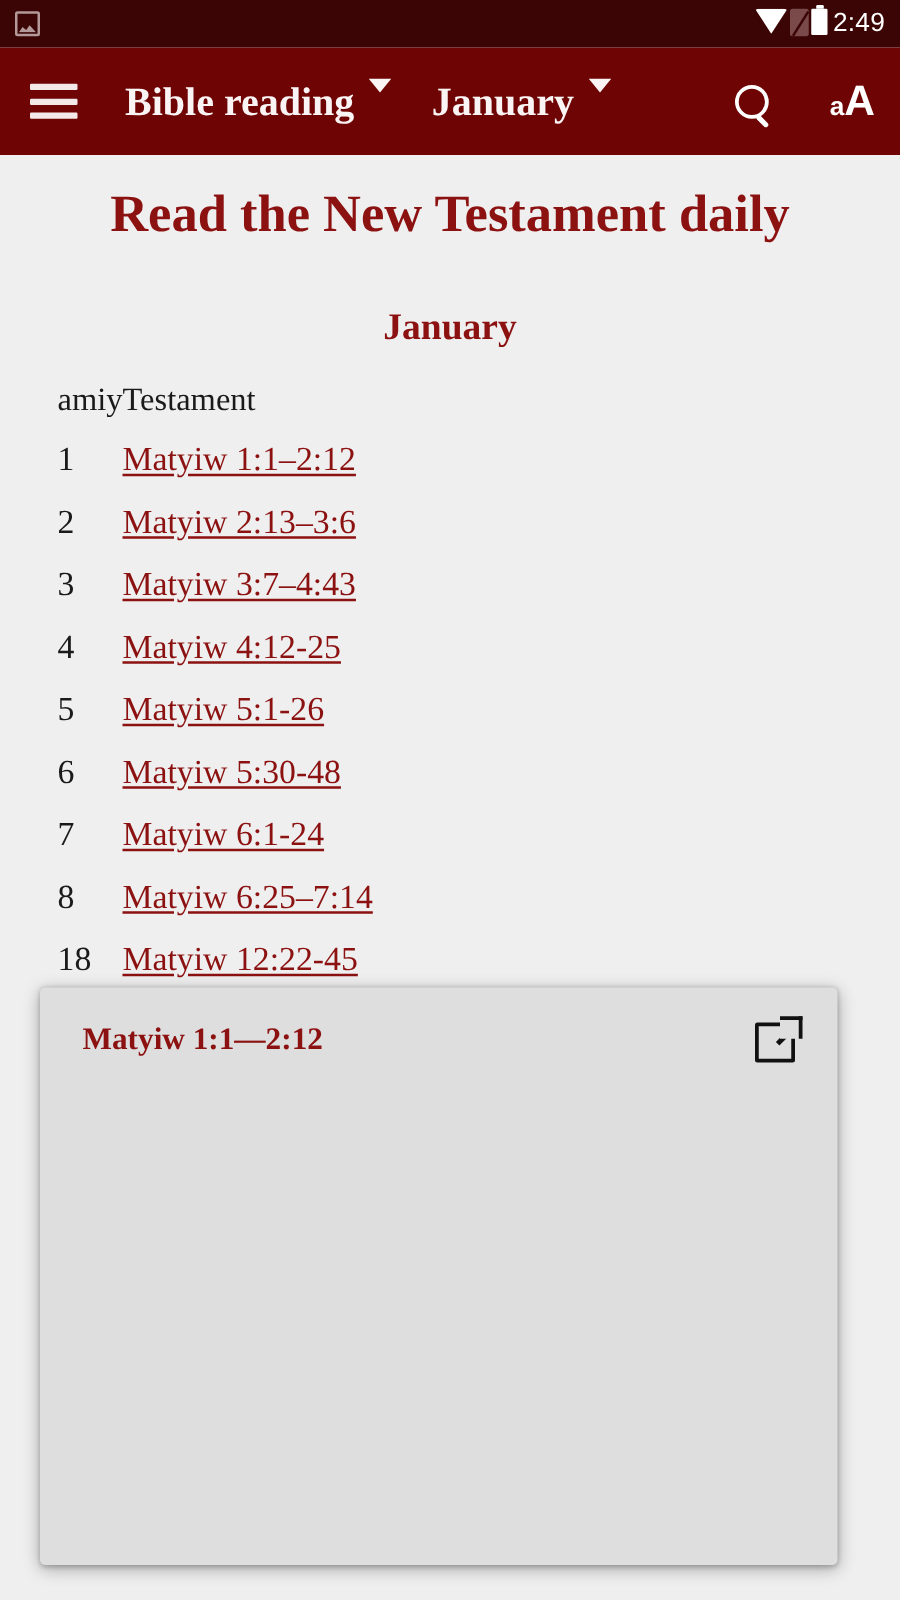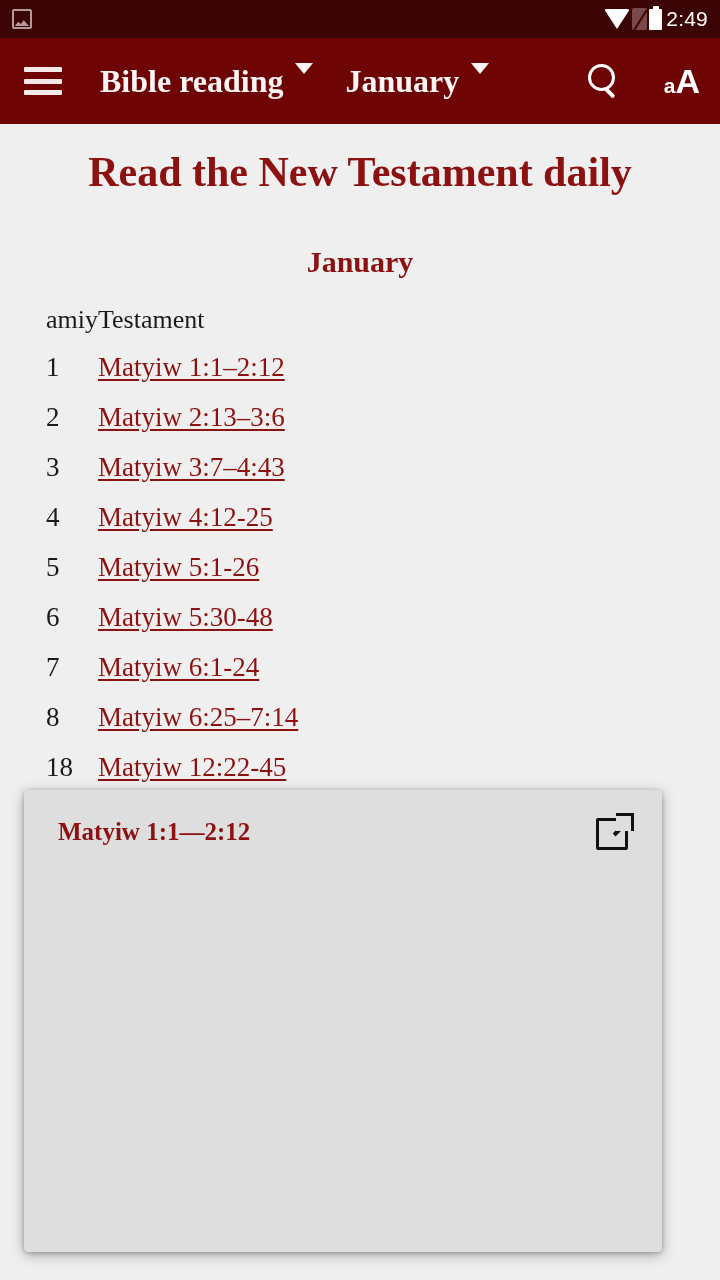--- a/index.html
+++ b/index.html
@@ -11,21 +11,21 @@
   }
   #screen { position: relative; width: 720px; height: 1280px; overflow: hidden; background: #EFEFEF; }
 
   
   .statusbar {
     position: absolute; top: 0; left: 0; width: 720px; height: 38px;
     background: #3B0505;
     display: flex; align-items: center; padding: 0 12px;
   }
   .sb-left { display: flex; align-items: center; gap: 8px; }
-  .sb-right { margin-left: auto; display: flex; align-items: center; gap: 2px; }
+  .sb-right { margin-left: auto; display: flex; gap: 2px; }
   .sb-time {
     color: #FFFFFF; font-family: "Liberation Sans", sans-serif;
     font-size: 21px; letter-spacing: .2px; margin-left: 2px;
   }
   .ic-photo {
     width: 20px; height: 20px; border: 2px solid #C9B3B3; border-radius: 2px;
     position: relative; opacity: .85;
   }
   .ic-photo::after {
     content: ""; position: absolute; left: 1px; right: 1px; bottom: 1px; height: 7px;
@@ -64,21 +64,21 @@
   .ab-title {
     color: #FBF4F4; font-size: 32px; font-weight: bold; white-space: nowrap;
     font-family: "Liberation Serif", serif;
   }
   .caret {
     width: 0; height: 0; border-left: 9px solid transparent; border-right: 9px solid transparent;
     border-top: 11px solid #FBF4F4; flex: none;
   }
   .ab-spacer1 { width: 38px; }
   .ab-spacer2 { width: 32px; }
-  .ab-actions { margin-left: auto; display: flex; align-items: flex-start; gap: 46px; }
+  .ab-actions { margin-left: auto; display: flex; align-items: flex-end; gap: 46px; }
   .ic-search { width: 30px; height: 30px; position: relative; cursor: pointer; }
   .ic-search::before {
     content: ""; position: absolute; top: 0; left: 0; width: 21px; height: 21px;
     border: 3.5px solid #FFFFFF; border-radius: 50%;
   }
   .ic-search::after {
     content: ""; position: absolute; bottom: 0px; right: 2px; width: 12px; height: 3.5px;
     background: #FFFFFF; transform: rotate(45deg); border-radius: 2px;
   }
   .ic-textsize {
@@ -112,21 +112,21 @@
     font-family: "Liberation Serif", serif;
   }
   table.schedule td.c-date { padding-left: 46px; width: 70px; }
   table.schedule a {
     color: #8C1111; text-decoration: underline; text-underline-offset: 3px;
     font-size: 27px; white-space: nowrap;
   }
 
   
   .verse-card {
-    position: absolute; left: 24px; top: 790px; width: 638px; height: 462px;
+    position: absolute; left: 32px; top: 790px; width: 638px; height: 462px;
     background: #DEDEDE; border-radius: 4px;
     box-shadow: 0 3px 14px rgba(0,0,0,.30), 0 1px 4px rgba(0,0,0,.22);
     overflow: hidden; padding: 28px 34px 0 34px;
   }
   .vc-head { display: flex; align-items: flex-start; }
   .vc-title {
     color: #8C1111; font-size: 25px; font-weight: bold; font-family: "Liberation Serif", serif;
   }
   .ic-openext {
     margin-left: auto; width: 32px; height: 32px; border: 3.5px solid #111111;

